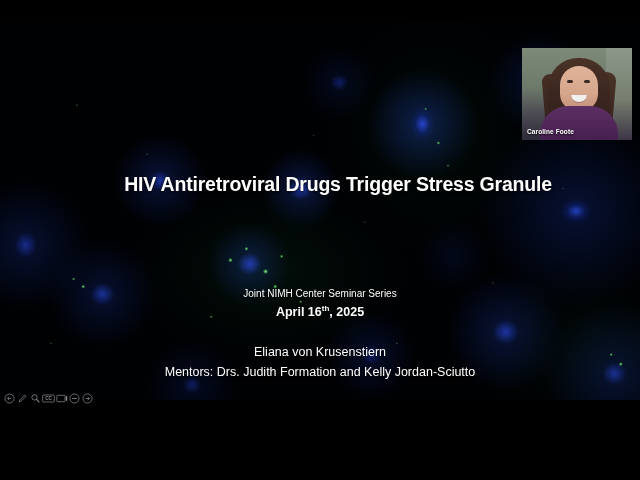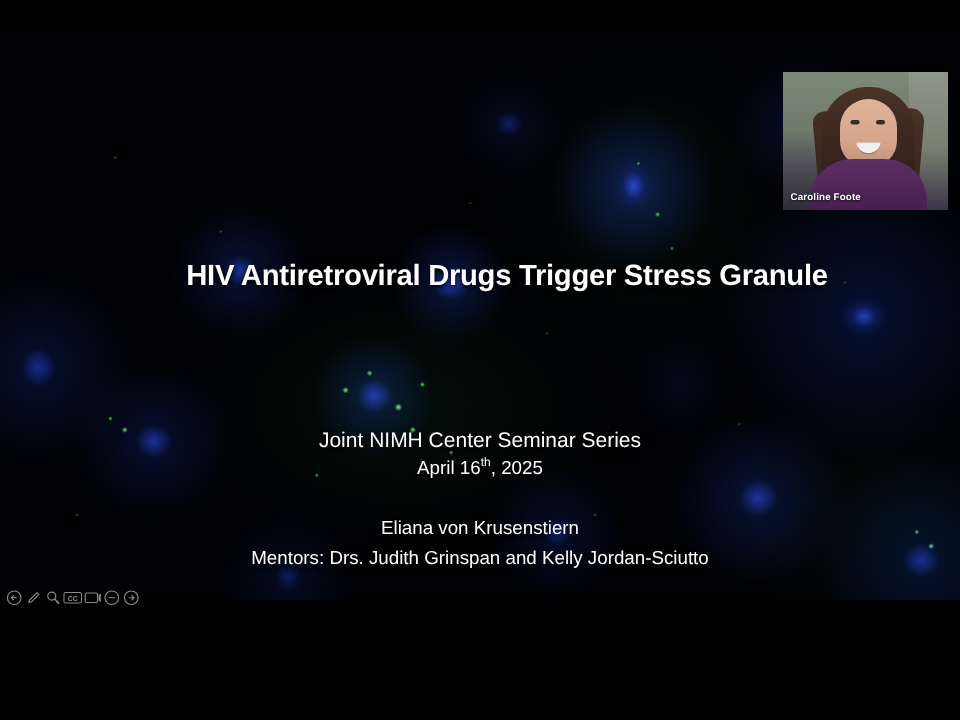--- a/index.html
+++ b/index.html
@@ -125,33 +125,34 @@
     letter-spacing: -0.2px;
     text-shadow: 0 1px 3px rgba(0,0,0,0.95);
   }
   .slide-title .tline { display: block; padding-left: 36px; }
 
   .slide-series {
     position: absolute;
     left: 0;
     right: 0;
     top: 262px;
-    font-size: 14px;
+    font-size: 10px;
     font-weight: normal;
     line-height: 19px;
     text-shadow: 0 1px 3px rgba(0,0,0,0.95);
   }
   .slide-date {
     position: absolute;
     left: 0;
     right: 0;
     top: 281px;
     font-size: 12.5px;
     line-height: 19px;
     text-shadow: 0 1px 3px rgba(0,0,0,0.95);
+    font-weight: bold;
   }
   .slide-date sup {
     font-size: 8px;
     vertical-align: super;
     line-height: 0;
   }
   .slide-presenter {
     position: absolute;
     left: 0;
     right: 0;
@@ -312,21 +313,21 @@
 
       <div class="slide-title">
         <span class="tline">HIV Antiretroviral Drugs Trigger Stress Granule</span>
       </div>
 
       <div class="slide-series">Joint NIMH Center Seminar Series</div>
 
       <div class="slide-date"><span>April 16</span><sup>th</sup><span>, 2025</span></div>
 
       <div class="slide-presenter">Eliana von Krusenstiern</div>
-      <div class="slide-mentors">Mentors: Drs. Judith Grinspan and Kelly Jordan-Sciutto</div>
+      <div class="slide-mentors">Mentors: Drs. Judith Formation and Kelly Jordan-Sciutto</div>
     </div>
   </div>
 
   <div class="pip">
     <div class="pip-bg"></div>
     <div class="pip-wall-r"></div>
     <div class="pip-hair-l"></div>
     <div class="pip-hair-r"></div>
     <div class="pip-hair"></div>
     <div class="pip-face"></div>

